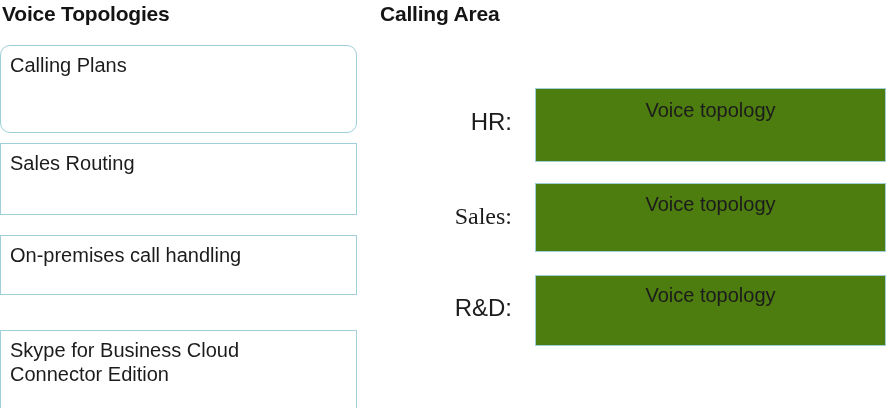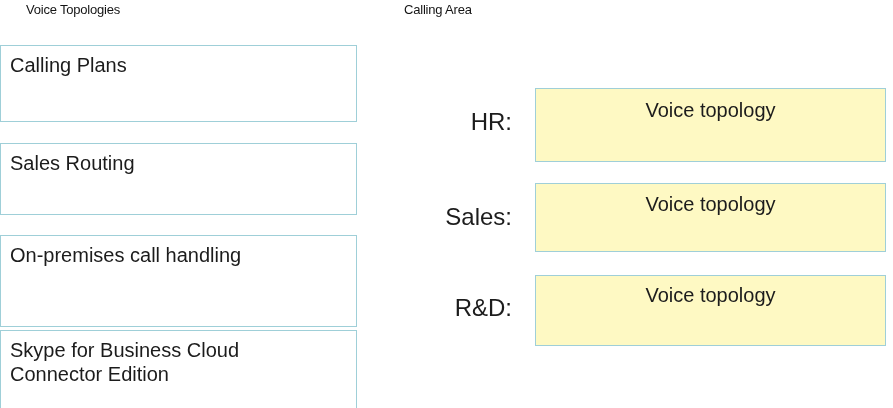--- a/index.html
+++ b/index.html
@@ -12,26 +12,25 @@
     height: 408px;
     position: relative;
     overflow: hidden;
     font-family: "Liberation Sans", sans-serif;
     color: #1a1a1a;
     -webkit-font-smoothing: antialiased;
   }
 
   .heading {
     position: absolute;
-    font-weight: normal;
-    font-size: 13px;
+    font-weight: bold;
+    font-size: 21px;
     letter-spacing: -0.2px;
     color: #141414;
     white-space: nowrap;
-    margin-left: 24px;
   }
   #heading-voice-topologies { left: 2px;  top: 2px; }
   #heading-answer-area      { left: 380px; top: 2px; }
 
   
   .option-box {
     position: absolute;
     left: 0px;
     width: 357px;
     box-sizing: border-box;
@@ -40,23 +39,23 @@
     font-size: 20px;
     line-height: 1.22;
     color: #1c1c1c;
     padding: 7px 0 0 9px;
   }
   .option-box .option-label {
     display: block;
     white-space: pre-line;
   }
 
-  #option-box-0 { top: 45px;  height: 77px; }
+  #option-box-0 { top: 45px;  height: 88px; border-radius: 10px; }
   #option-box-1 { top: 143px; height: 72px; }
-  #option-box-2 { top: 235px; height: 92px; }
+  #option-box-2 { top: 235px; height: 60px; }
   #option-box-3 { top: 330px; height: 82px; }
 
   
   .answer-row {
     position: absolute;
     left: 380px;
     width: 506px;
     height: 74px;
   }
   #answer-row-0 { top: 88px;  height: 74px; }
@@ -66,32 +65,32 @@
   .answer-label {
     position: absolute;
     left: 0;
     width: 132px;
     text-align: right;
     font-size: 24px;
     color: #1c1c1c;
     white-space: nowrap;
   }
   #answer-row-0 .answer-label { top: 20px; }
-  #answer-row-1 .answer-label { top: 20px; }
+  #answer-row-1 .answer-label { top: 20px; font-family: Liberation Serif, serif; }
   #answer-row-2 .answer-label { top: 19px; }
 
   .answer-slot {
     position: absolute;
     left: 155px;
     right: 0;
     top: 0;
     bottom: 0;
     box-sizing: border-box;
     border: 1.6px solid #9fcfd8;
-    background: #fef9c3;
+    background: #4d7c0f;
   }
   .answer-slot .slot-text {
     position: absolute;
     left: 0;
     right: 0;
     top: 10px;
     text-align: center;
     font-size: 20px;
     color: #1c1c1c;
     white-space: nowrap;

